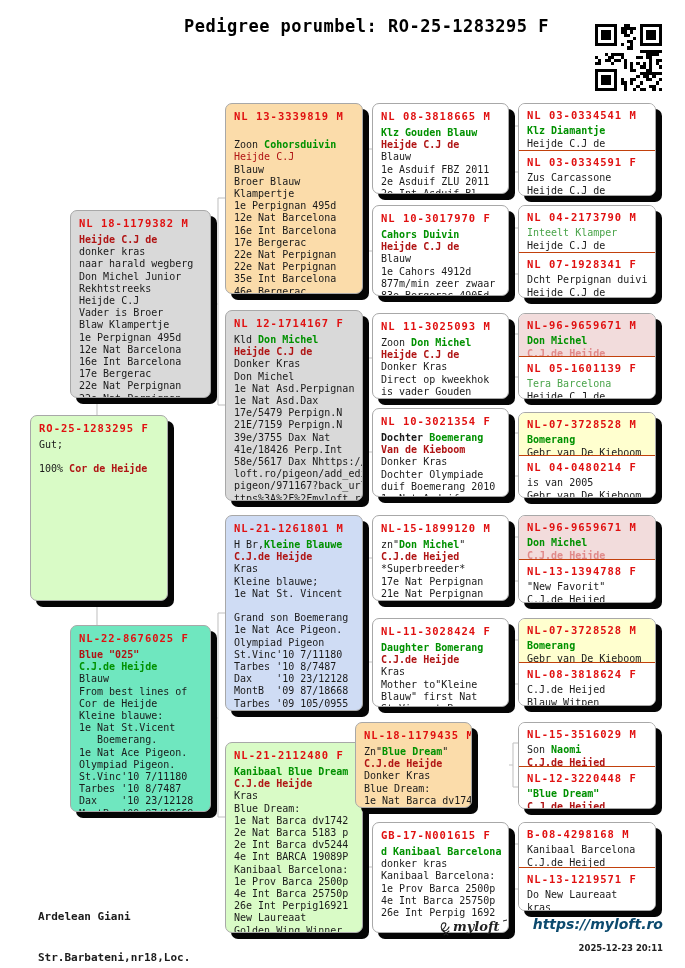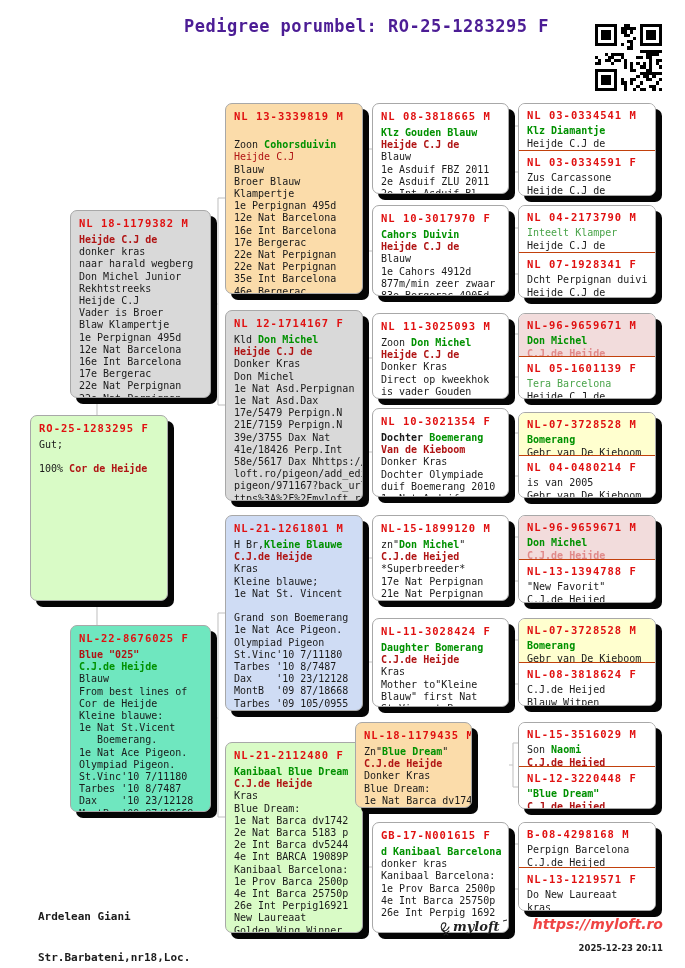--- a/index.html
+++ b/index.html
@@ -1,39 +1,39 @@
 <!DOCTYPE html>
 <html><head>
 <meta charset="utf-8">
 <style>
   html,body{margin:0;padding:0;background:#fff;}
   #canvas{position:relative;width:685px;height:968px;background:#ffffff;overflow:hidden;
           font-family:"DejaVu Sans Mono","Liberation Mono",monospace;}
-  #title{position:absolute;left:184px;top:16px;font-size:17px;font-weight:bold;color:#4c1d95;
+  #title{position:absolute;left:184px;top:16px;font-size:17px;font-weight:bold;color:#000000;
          letter-spacing:0.5px;white-space:pre;}
   #wires{position:absolute;left:0;top:0;z-index:0;}
   #qr{position:absolute;left:595px;top:24px;z-index:2;}
   .box{position:absolute;z-index:1;border:1px solid #a8a8a8;border-radius:7px;
        box-shadow:6px 6px 0 0 #050505;overflow:hidden;padding:6px 4px 2px 8px;box-sizing:border-box;}
   .box .hdr{font-size:10.5px;font-weight:bold;letter-spacing:1px;color:#e01010;
             margin-bottom:5px;white-space:pre;}
   .box .ln{font-size:10px;line-height:12.2px;white-space:pre;color:#1a1a1a;}
   .pair{position:absolute;z-index:1;border:1px solid #a8a8a8;border-radius:7px;background:#fff;
         box-shadow:6px 6px 0 0 #050505;overflow:hidden;display:flex;flex-direction:column;box-sizing:border-box;}
   .sub{flex:1 1 50%;padding:5px 4px 2px 8px;overflow:hidden;box-sizing:border-box;}
   .sub + .sub{border-top:1px solid #c2410c;}
   .sub .hdr{font-size:10.5px;font-weight:bold;letter-spacing:1px;color:#e01010;margin-bottom:3px;white-space:pre;}
   .sub .ln{font-size:10px;line-height:13px;white-space:pre;color:#1a1a1a;}
   .b{font-weight:bold;}
   .c-k{color:#1a1a1a;} .c-g{color:#009100;} .c-gl{color:#4aa44a;} .c-d{color:#b01414;} .c-p{color:#e08a8a;}
   #footer-owner{position:absolute;left:38px;top:883px;font-size:11px;font-weight:bold;
                 line-height:13.5px;color:#1c1c1c;white-space:pre;}
   #brandbox{position:absolute;right:22px;top:916px;text-align:right;z-index:2;}
   #site-url{font-family:"DejaVu Sans","Liberation Sans",sans-serif;font-style:italic;font-weight:bold;
-            font-size:14px;color:#ef4444;display:inline-block;vertical-align:top;}
+            font-size:14px;color:#0c4a6e;display:inline-block;vertical-align:top;}
   #timestamp{font-family:"DejaVu Sans","Liberation Sans",sans-serif;font-weight:bold;font-size:8.5px;
              color:#222;margin-top:1px;}
   #myloft-logo{display:inline-block;vertical-align:top;margin-right:10px;}
 </style>
 </head>
 <body>
 
 <div id="canvas">
   <svg id="wires" width="685" height="968" viewBox="0 0 685 968">
       <polyline points="97,280 97,415" fill="none" stroke="#c9c9c9" stroke-width="1.2"></polyline>
@@ -475,21 +475,21 @@
         </div>
         <div class="sub" style="background: rgb(255, 255, 255);">
           <div class="hdr">NL-12-3220448 F</div>
           <div class="ln"><span class="c-g b">"Blue Dream"</span></div>
           <div class="ln"><span class="c-d b">C.J.de Heijed</span></div>
         </div>
       </div>
       <div class="pair" style="left: 518px; top: 822px; width: 138px; height: 89px;">
         <div class="sub" style="background: rgb(255, 255, 255);">
           <div class="hdr">B-08-4298168 M</div>
-          <div class="ln"><span class="c-k">Perpign Barcelona</span></div>
+          <div class="ln"><span class="c-k">Kanibaal Barcelona</span></div>
           <div class="ln"><span class="c-k">C.J.de Heijed</span></div>
         </div>
         <div class="sub" style="background: rgb(255, 255, 255);">
           <div class="hdr">NL-13-1219571 F</div>
           <div class="ln"><span class="c-k">Do New Laureaat</span></div>
           <div class="ln"><span class="c-k">kras</span></div>
         </div>
       </div>
     </div>
 

